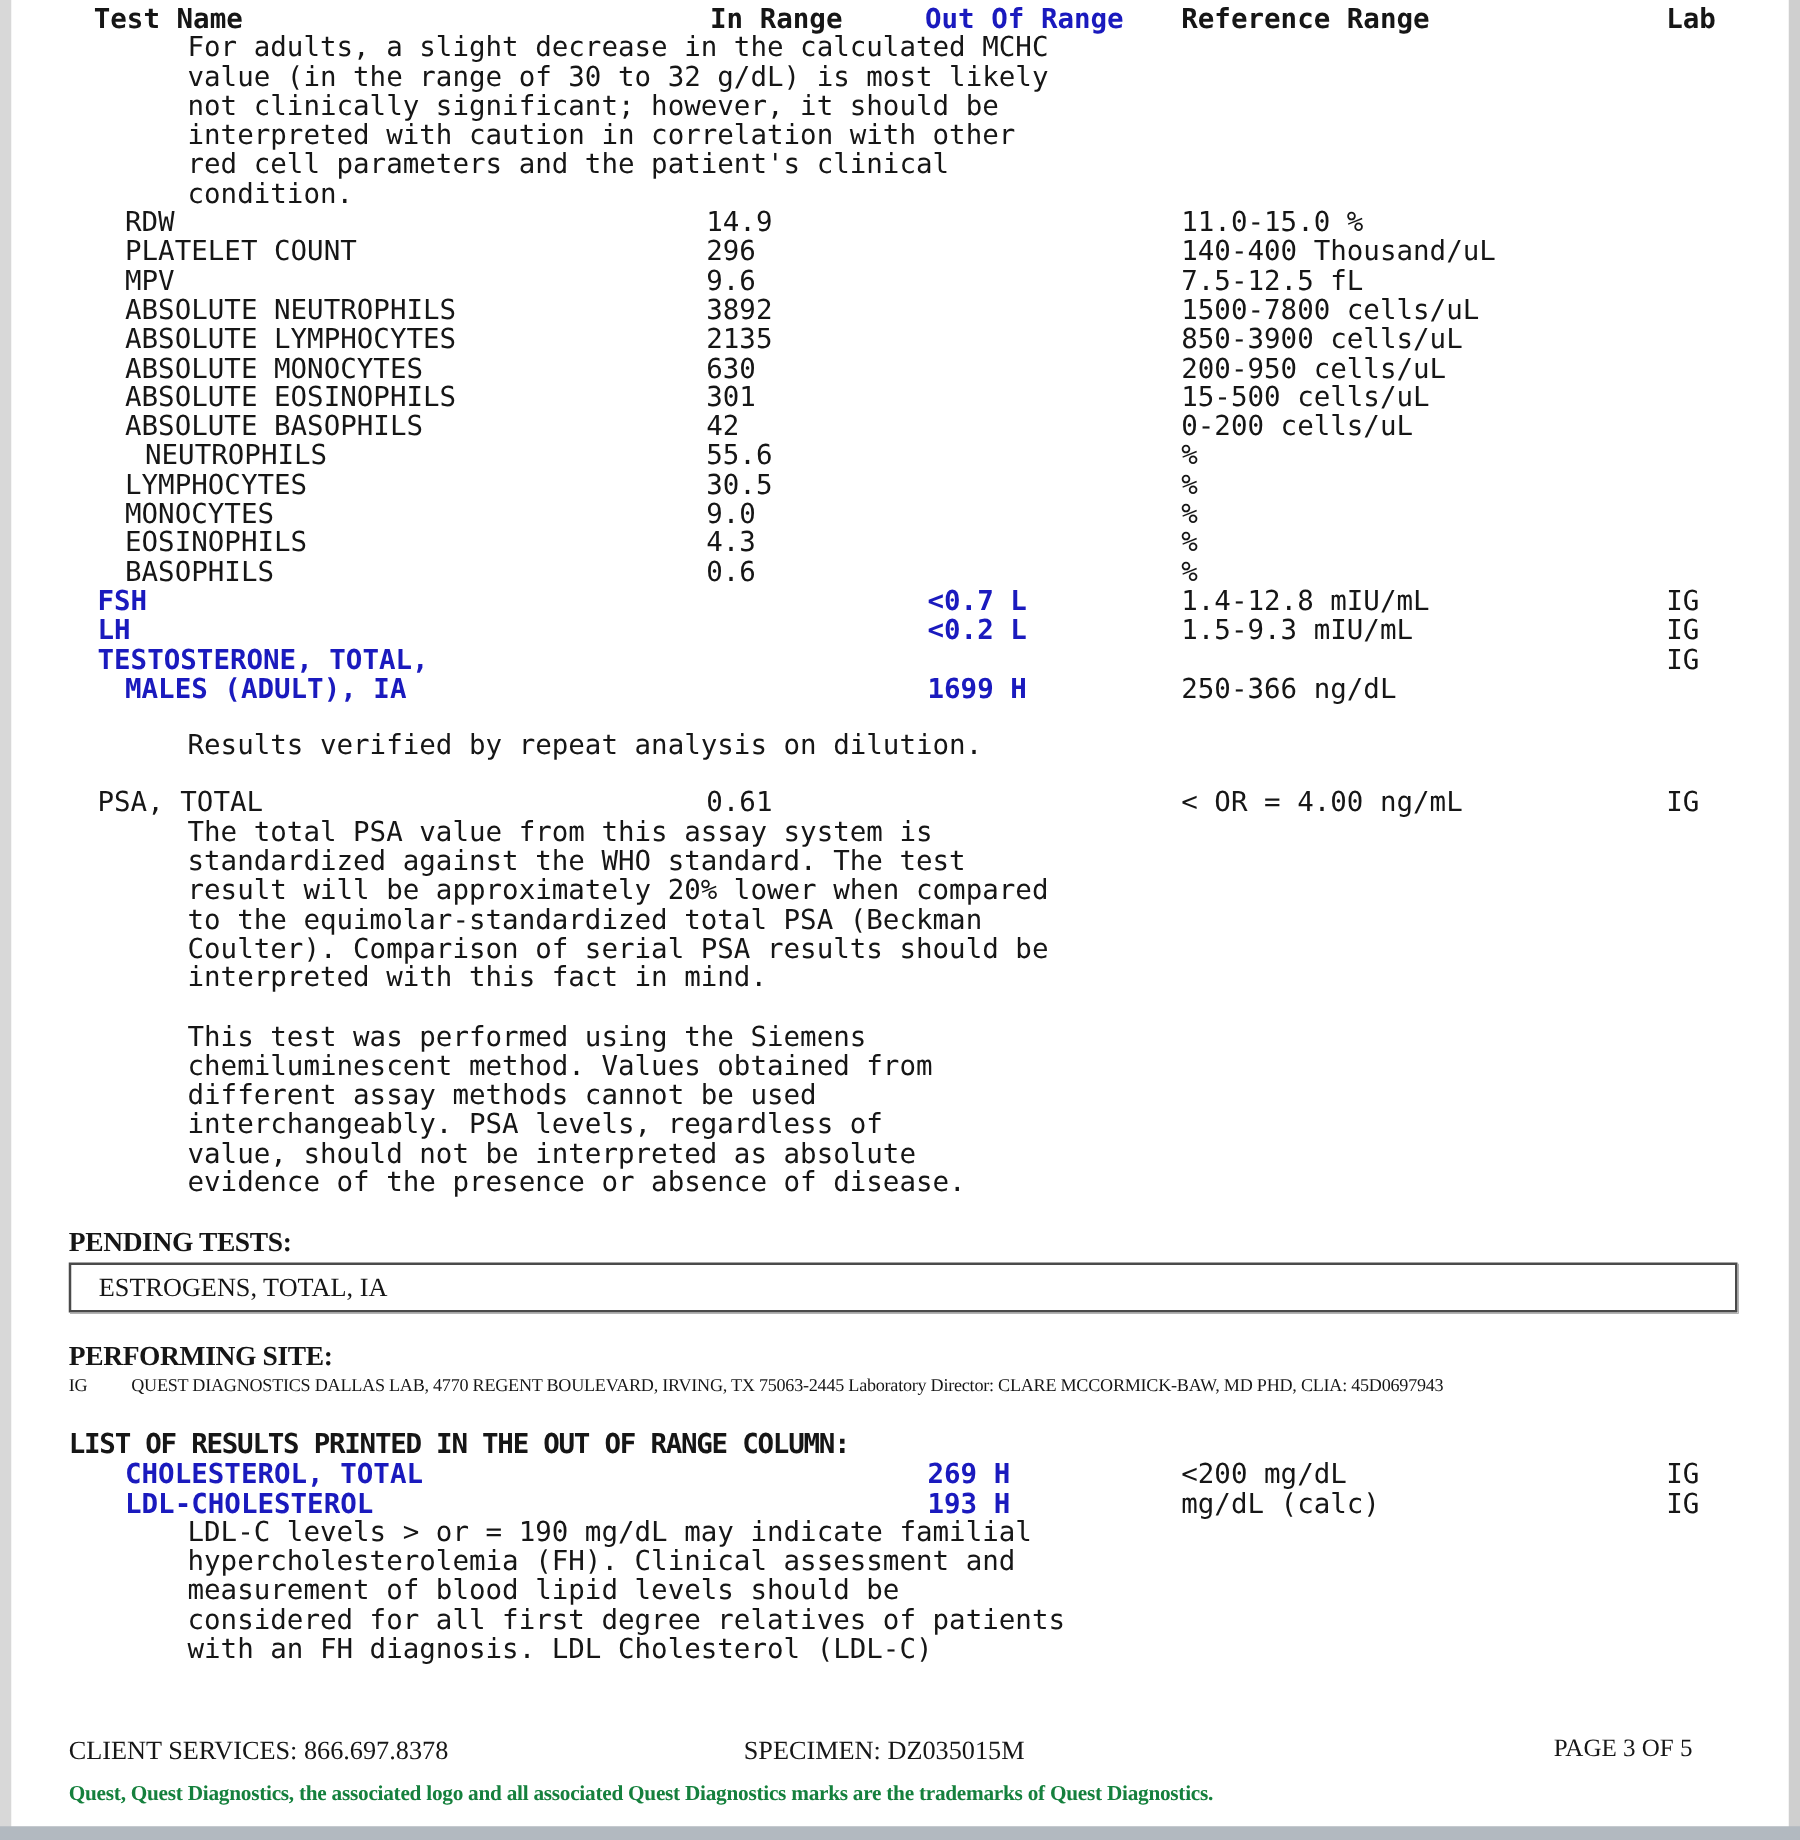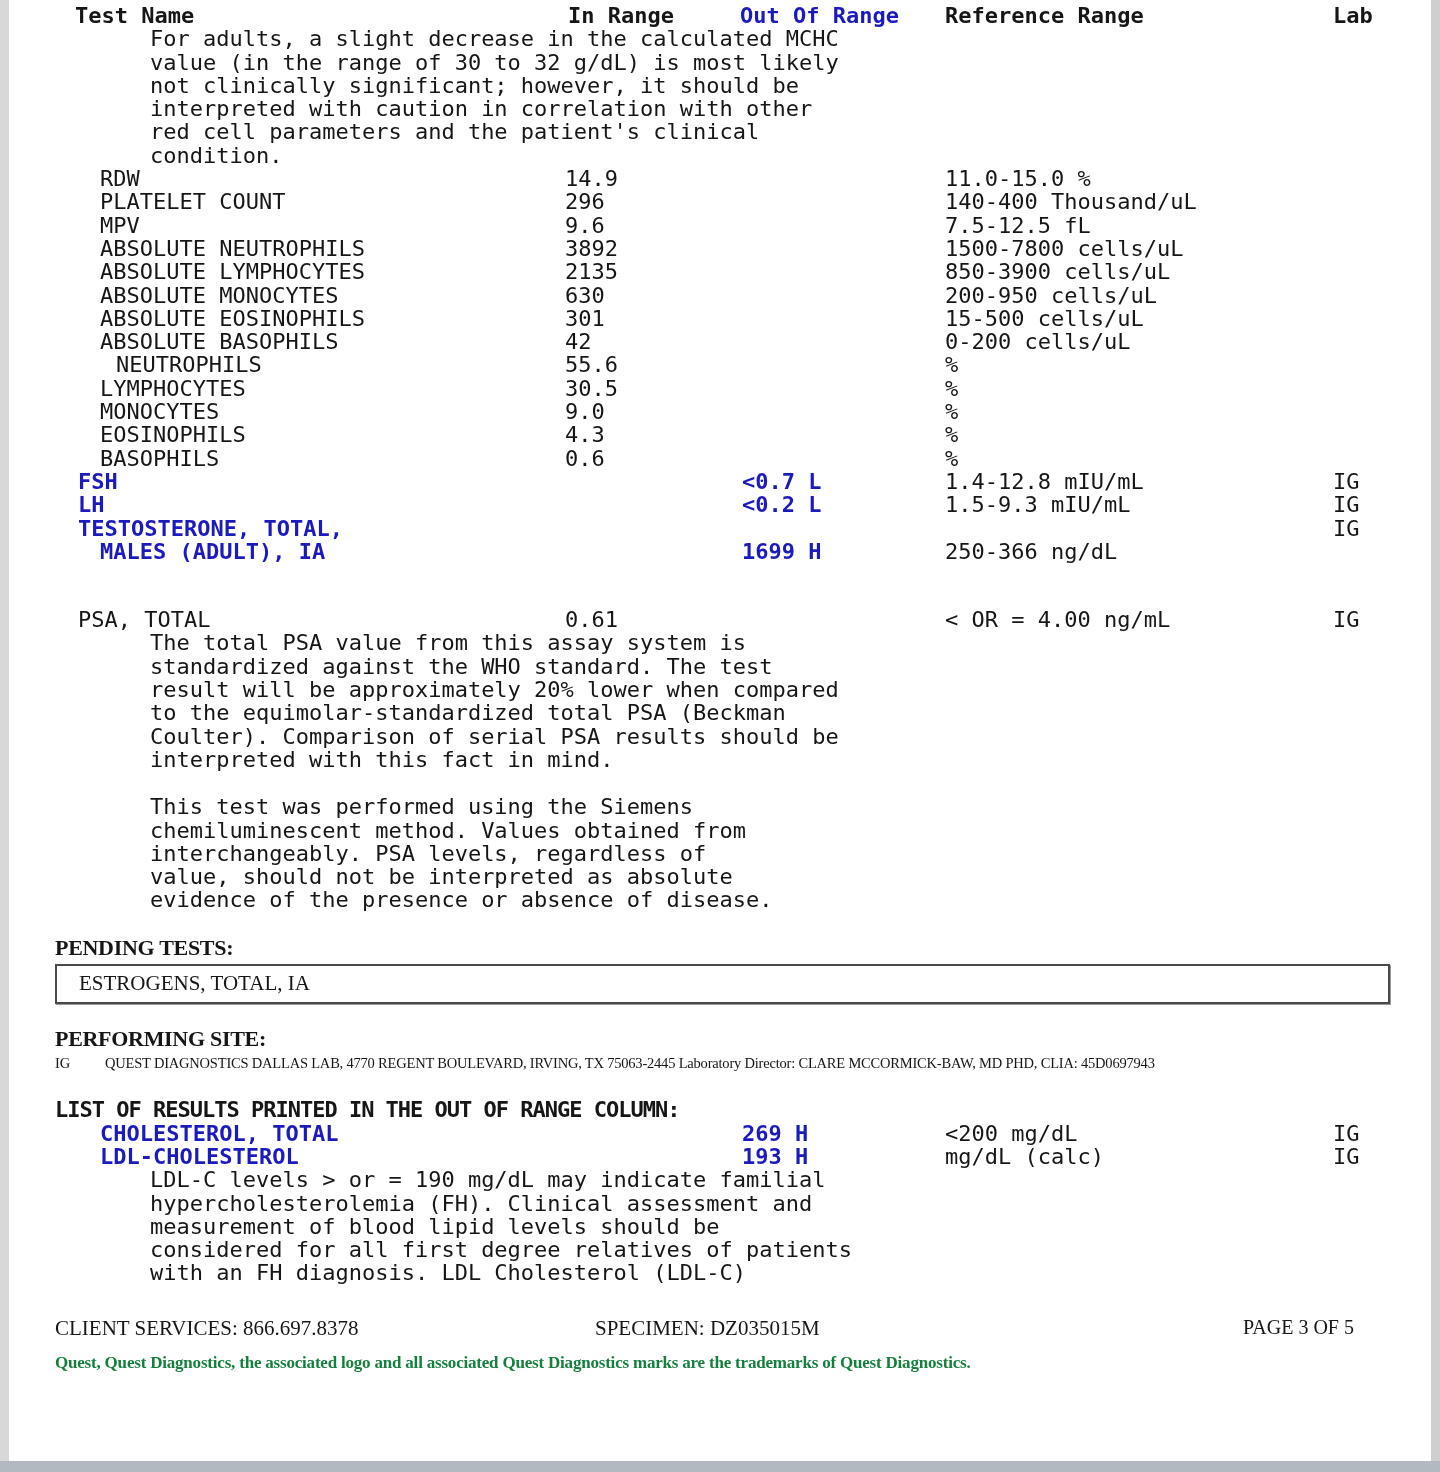--- a/index.html
+++ b/index.html
@@ -42,21 +42,21 @@
                  box-shadow:1px 1px 0 #9a9a9a; }
   .performing { margin-top:23px; }
   .ps-line { margin:4px 0 0 55px; font-family:"Liberation Serif", serif; font-size:14.5px;
              letter-spacing:-0.2px; }
   .ps-code { display:inline-block; width:50px; }
 
   .oor { margin-top:26px; }
   .oor-heading { font-size:22px; font-weight:bold; line-height:24px; margin-left:55px;
                  letter-spacing:-1px; }
 
-  .footer { position:relative; margin-top:31px; height:26px;
+  .footer { position:relative; margin-top:57px; height:26px;
             font-family:"Liberation Serif", serif; font-size:21px;padding-left:18px; }
   .footer .cs { position:absolute; left:55px; }
   .footer .sp { position:absolute; left:595px; }
   .footer .pg { position:absolute; left:1243px; font-size:20px; }
   .trademark { margin:11px 0 0 55px; font-family:"Liberation Serif", serif;
                font-weight:bold; font-size:17px; color:#15803d; letter-spacing:-0.2px; }
 </style>
 </head>
 <body>
 
@@ -174,20 +174,23 @@
         <div class="trow">
           <span class="c name blue" style="left: 78px;">TESTOSTERONE, TOTAL,</span>
           <span class="c lab">IG</span>
         </div>
         <div class="trow">
           <span class="c name blue" style="left: 100px;">MALES (ADULT), IA</span>
           <span class="c out">1699 H</span>
           <span class="c ref">250-366 ng/dL</span>
         </div>
         <div style="height: 22px;"></div>
+        <div class="trow">
+          <span class="c name" style="left: 150px;">Results verified by repeat analysis on dilution.</span>
+        </div>
         <div style="height: 23px;"></div>
         <div class="trow">
           <span class="c name" style="left: 78px;">PSA, TOTAL</span>
           <span class="c in">0.61</span>
           <span class="c ref">&lt; OR = 4.00 ng/mL</span>
           <span class="c lab">IG</span>
         </div>
         <div class="trow">
           <span class="c name" style="left: 150px;">The total PSA value from this assay system is</span>
         </div>
@@ -205,20 +208,23 @@
         </div>
         <div class="trow">
           <span class="c name" style="left: 150px;">interpreted with this fact in mind.</span>
         </div>
         <div style="height: 24px;"></div>
         <div class="trow">
           <span class="c name" style="left: 150px;">This test was performed using the Siemens</span>
         </div>
         <div class="trow">
           <span class="c name" style="left: 150px;">chemiluminescent method. Values obtained from</span>
+        </div>
+        <div class="trow">
+          <span class="c name" style="left: 150px;">different assay methods cannot be used</span>
         </div>
         <div class="trow">
           <span class="c name" style="left: 150px;">interchangeably. PSA levels, regardless of</span>
         </div>
         <div class="trow">
           <span class="c name" style="left: 150px;">value, should not be interpreted as absolute</span>
         </div>
         <div class="trow">
           <span class="c name" style="left: 150px;">evidence of the presence or absence of disease.</span>
         </div>

